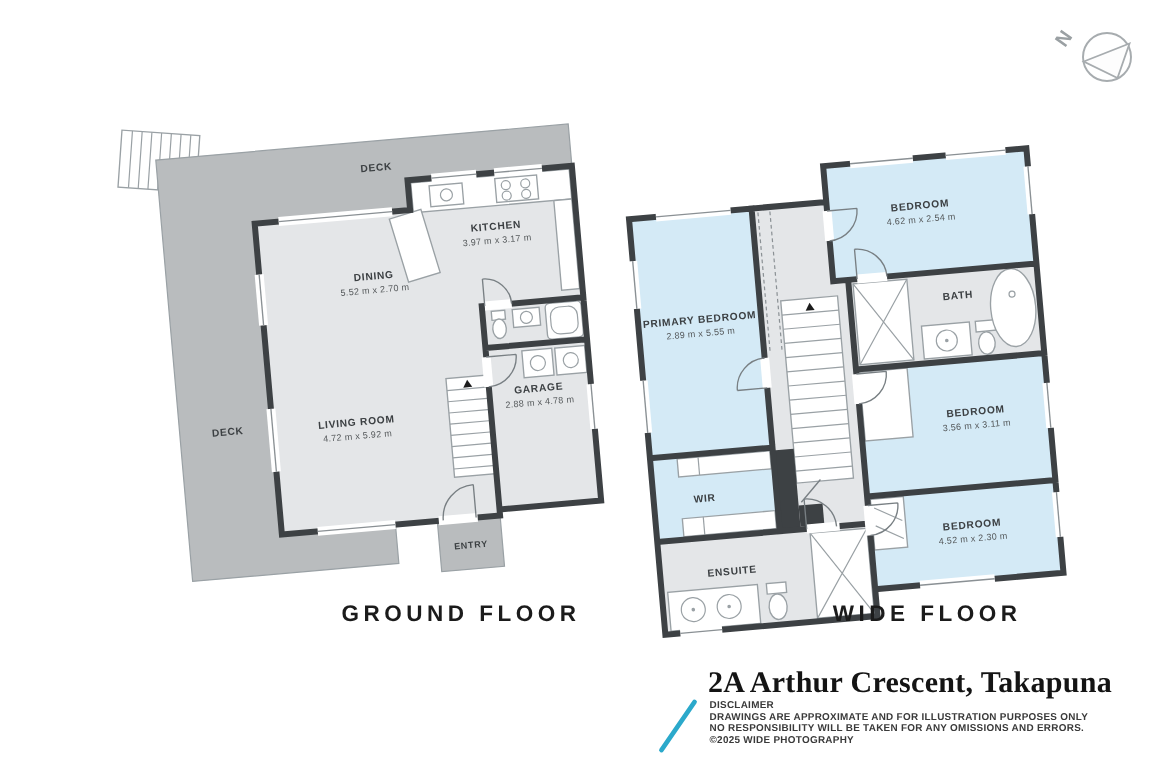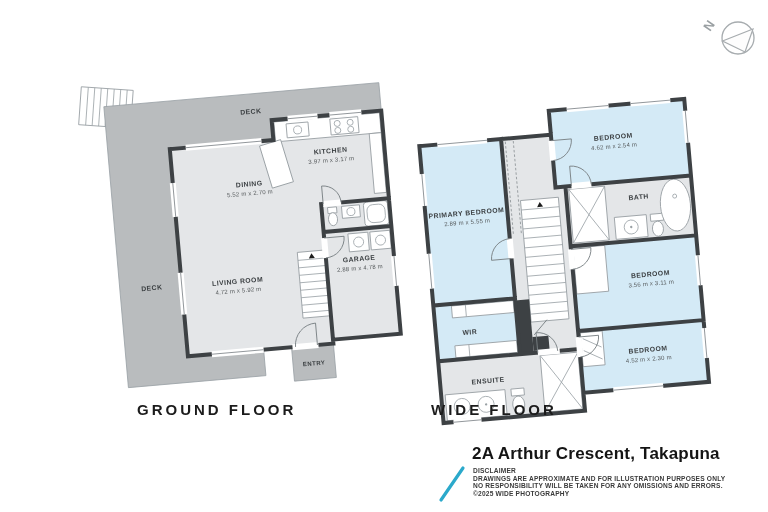--- a/index.html
+++ b/index.html
@@ -13,22 +13,22 @@
   .wall{stroke:var(--wall);stroke-width:4;fill:none;stroke-linecap:square;}
   .wallblock{fill:var(--wall);}
   .fix{fill:#fff;stroke:#9aa1a5;stroke-width:0.9;}
   .fixline{stroke:#9aa1a5;stroke-width:0.8;fill:none;}
   .doorarc{stroke:#787f83;stroke-width:0.9;fill:none;}
   .win{fill:#fff;}
   .winline{stroke:#8a9094;stroke-width:0.9;}
   .rname{font-size:6.8px;font-weight:bold;letter-spacing:0.5px;fill:#3c4043;text-anchor:middle;}
   .rdim{font-size:6px;fill:#54585a;text-anchor:middle;letter-spacing:0.2px;}
   .floor-title{position:absolute;font-size:15px;font-weight:bold;letter-spacing:3px;
-               color:#1b1b1b;text-align:left;width:250px;}
-  #address{position:absolute;left:472px;top:444px;font-size:17px;font-weight:bold;color:#141414;letter-spacing:0.2px;}
+               color:#1b1b1b;text-align:right;width:250px;}
+  #address{position:absolute;left:472px;top:444px;font-size:20px;font-weight:bold;color:#141414;letter-spacing:0.2px;font-family:Liberation Serif, serif;}
   #disclaimer{position:absolute;left:473px;top:467px;color:#3a3a3a;font-size:6.6px;font-weight:bold;line-height:7.6px;letter-spacing:0.2px;}
   .dashline{stroke:#8a9094;stroke-width:0.8;stroke-dasharray:2.5,2;fill:none;}
 </style>
 </head>
 <body>
 
 <div id="canvas">
 
   <svg style="left:696px;top:10px;" width="64" height="56" viewBox="0 0 64 56">
     <circle cx="42" cy="28" r="16" fill="#fff" stroke="#a7acaf" stroke-width="1.3"></circle>

